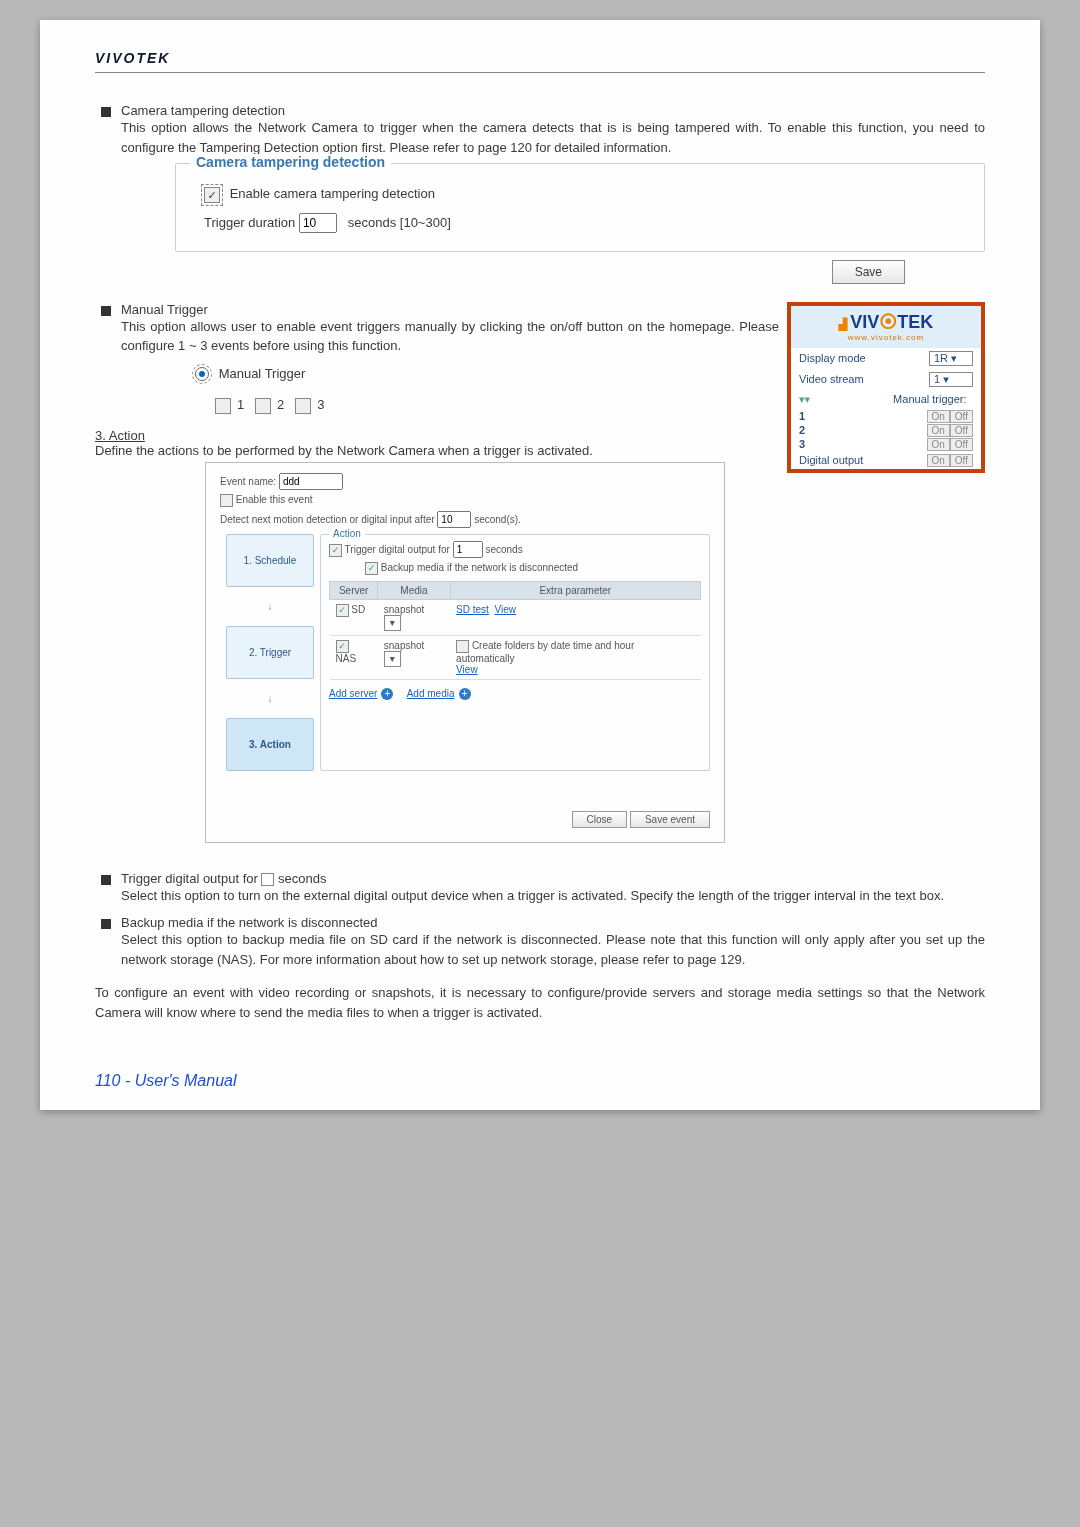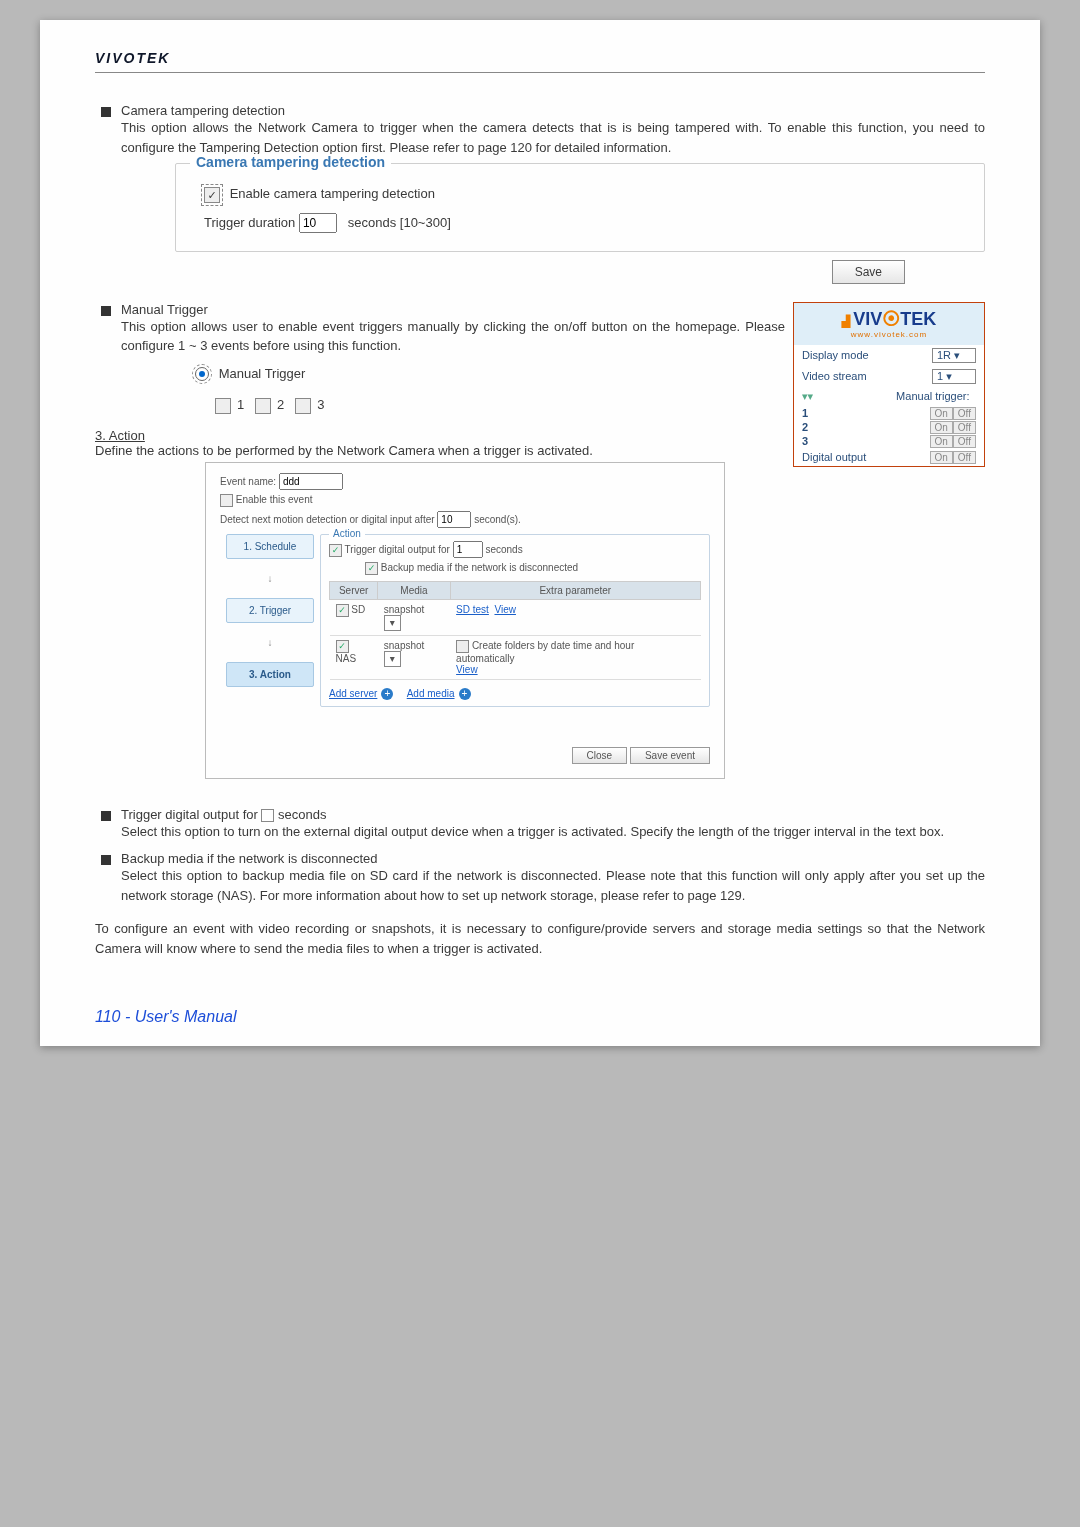--- a/index.html
+++ b/index.html
@@ -117,21 +117,21 @@
   .radio-outline {
     outline: 1px dashed #888;
     outline-offset: 2px;
   }
   .section-head {
     text-decoration: underline;
   }
   .float-panel {
     float: right;
     width: 190px;
-    border: 1px solid #c2410c;
+    border: 4px solid #c2410c;
     background: #fff;
     margin-left: 8px;
     font-size: 11px;
   }
   .float-panel .logo-row {
     background: #dfeef8;
     padding: 6px;
     text-align: center;
   }
   .vivotek-logo {
@@ -191,21 +191,21 @@
     display:flex;
     flex-direction:column;
     gap:14px;
     align-items:center;
   }
   .step-btn {
     border:1px solid #a7c8e3;
     background:#e8f3fb;
     color:#2a5a8a;
     width:86px;
-    padding:6px 0;
+    padding:20px 0;
     text-align:center;
     border-radius:2px;
     font-size:10px;
   }
   .step-btn.active {
     background:#cfe6f7;
     font-weight:bold;
   }
   .arrow {
     font-size:10px;

